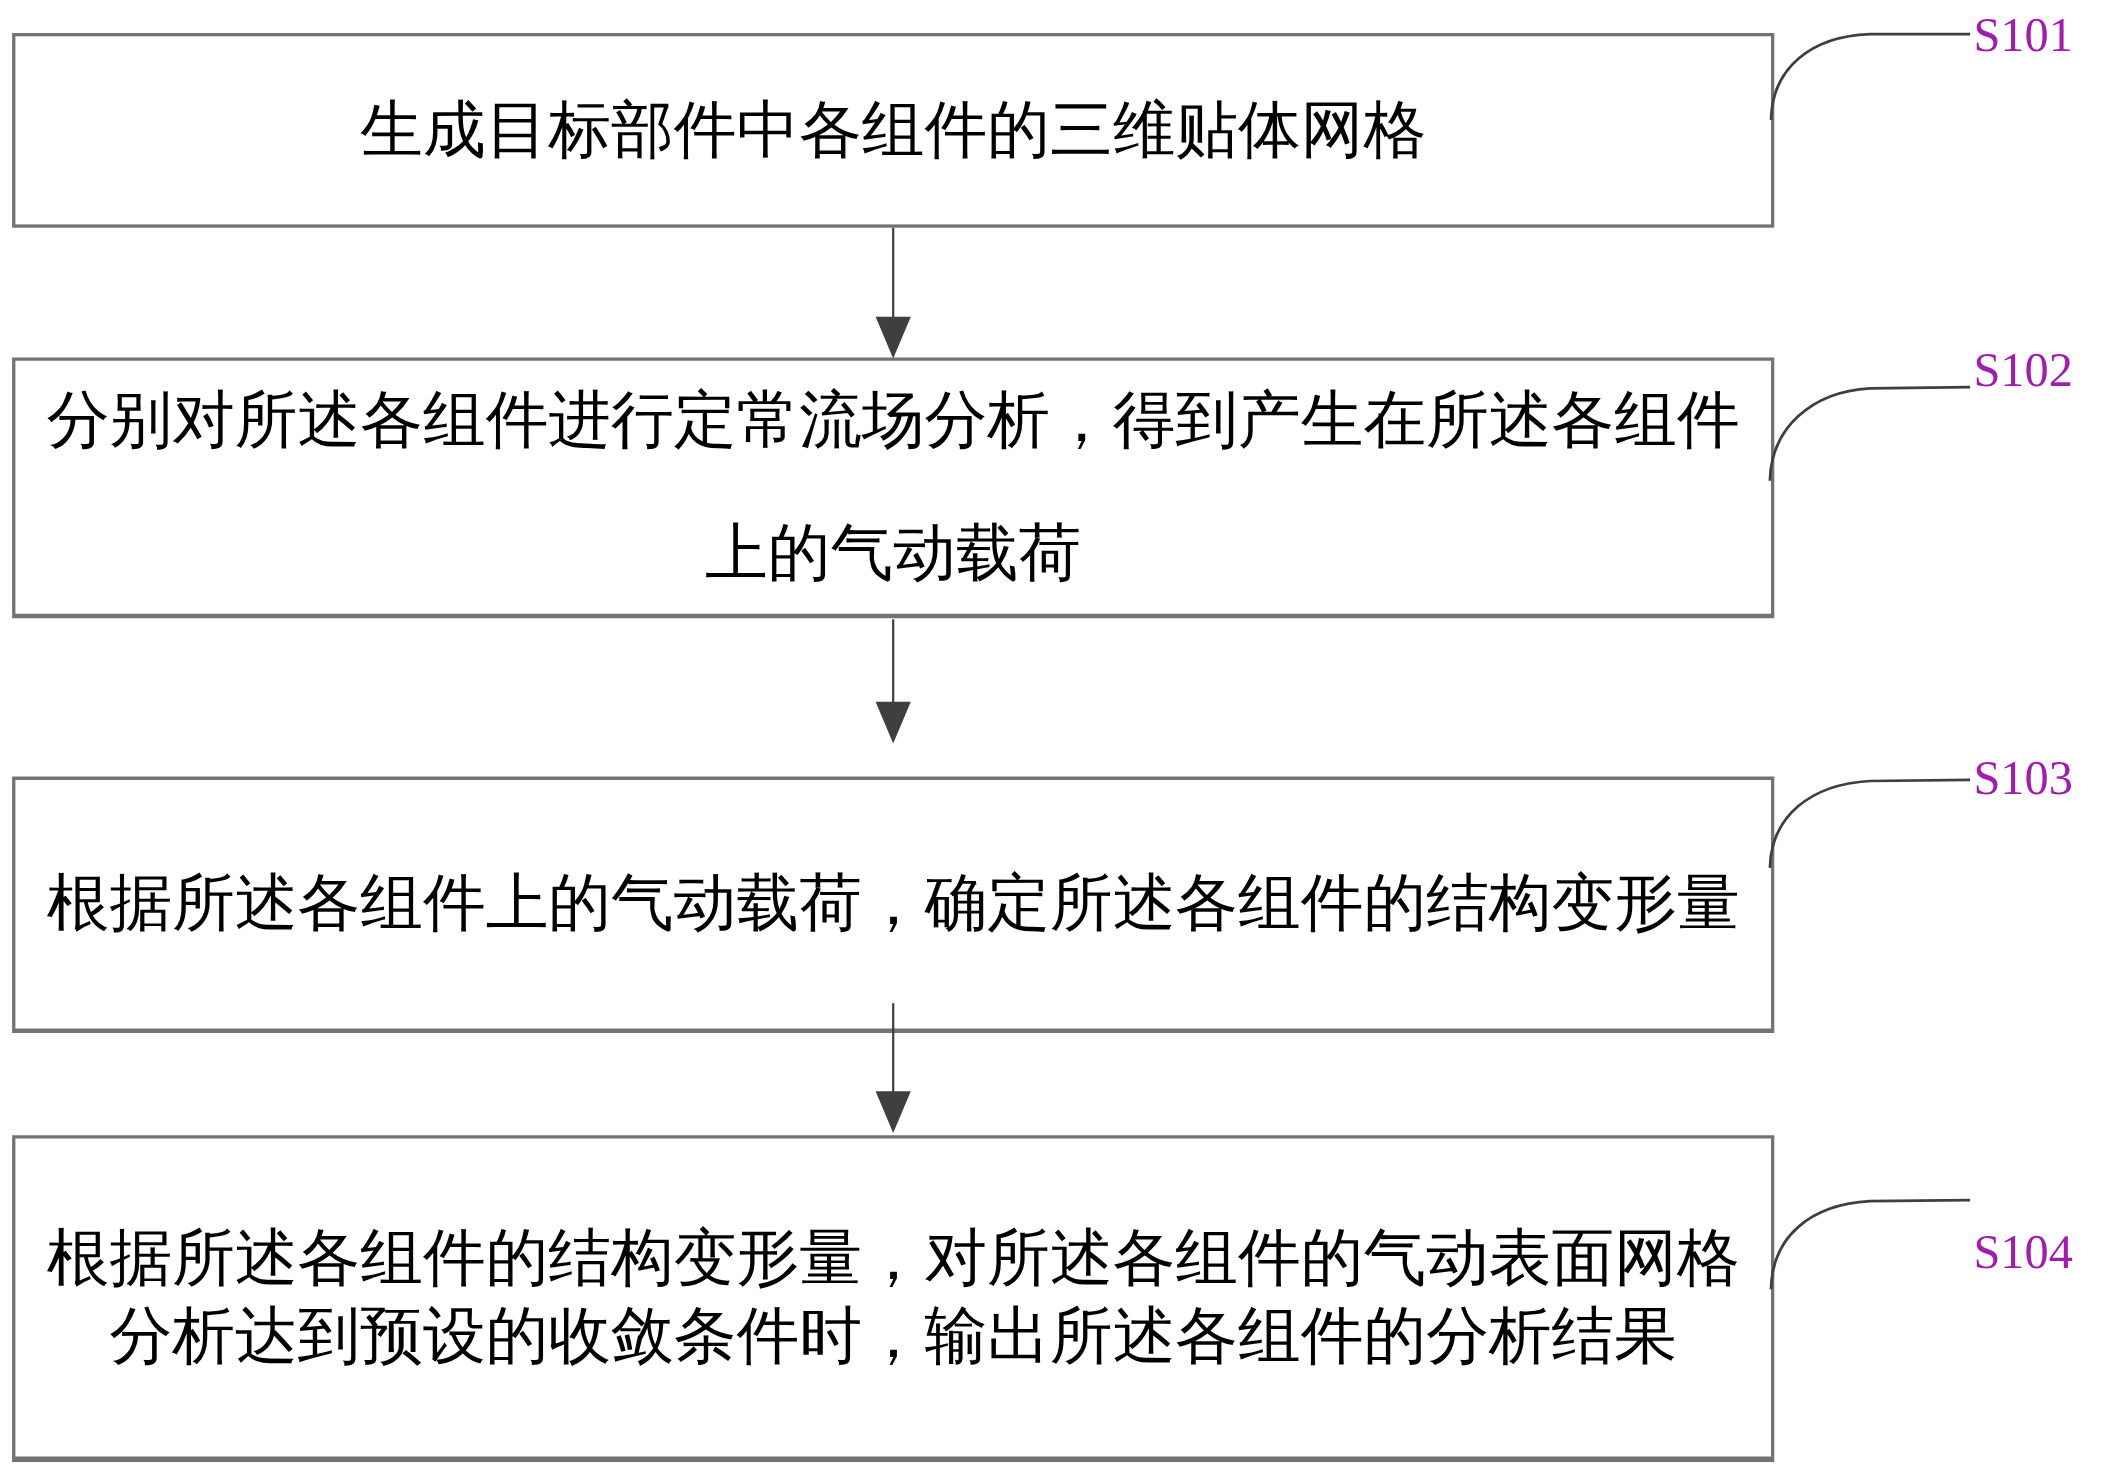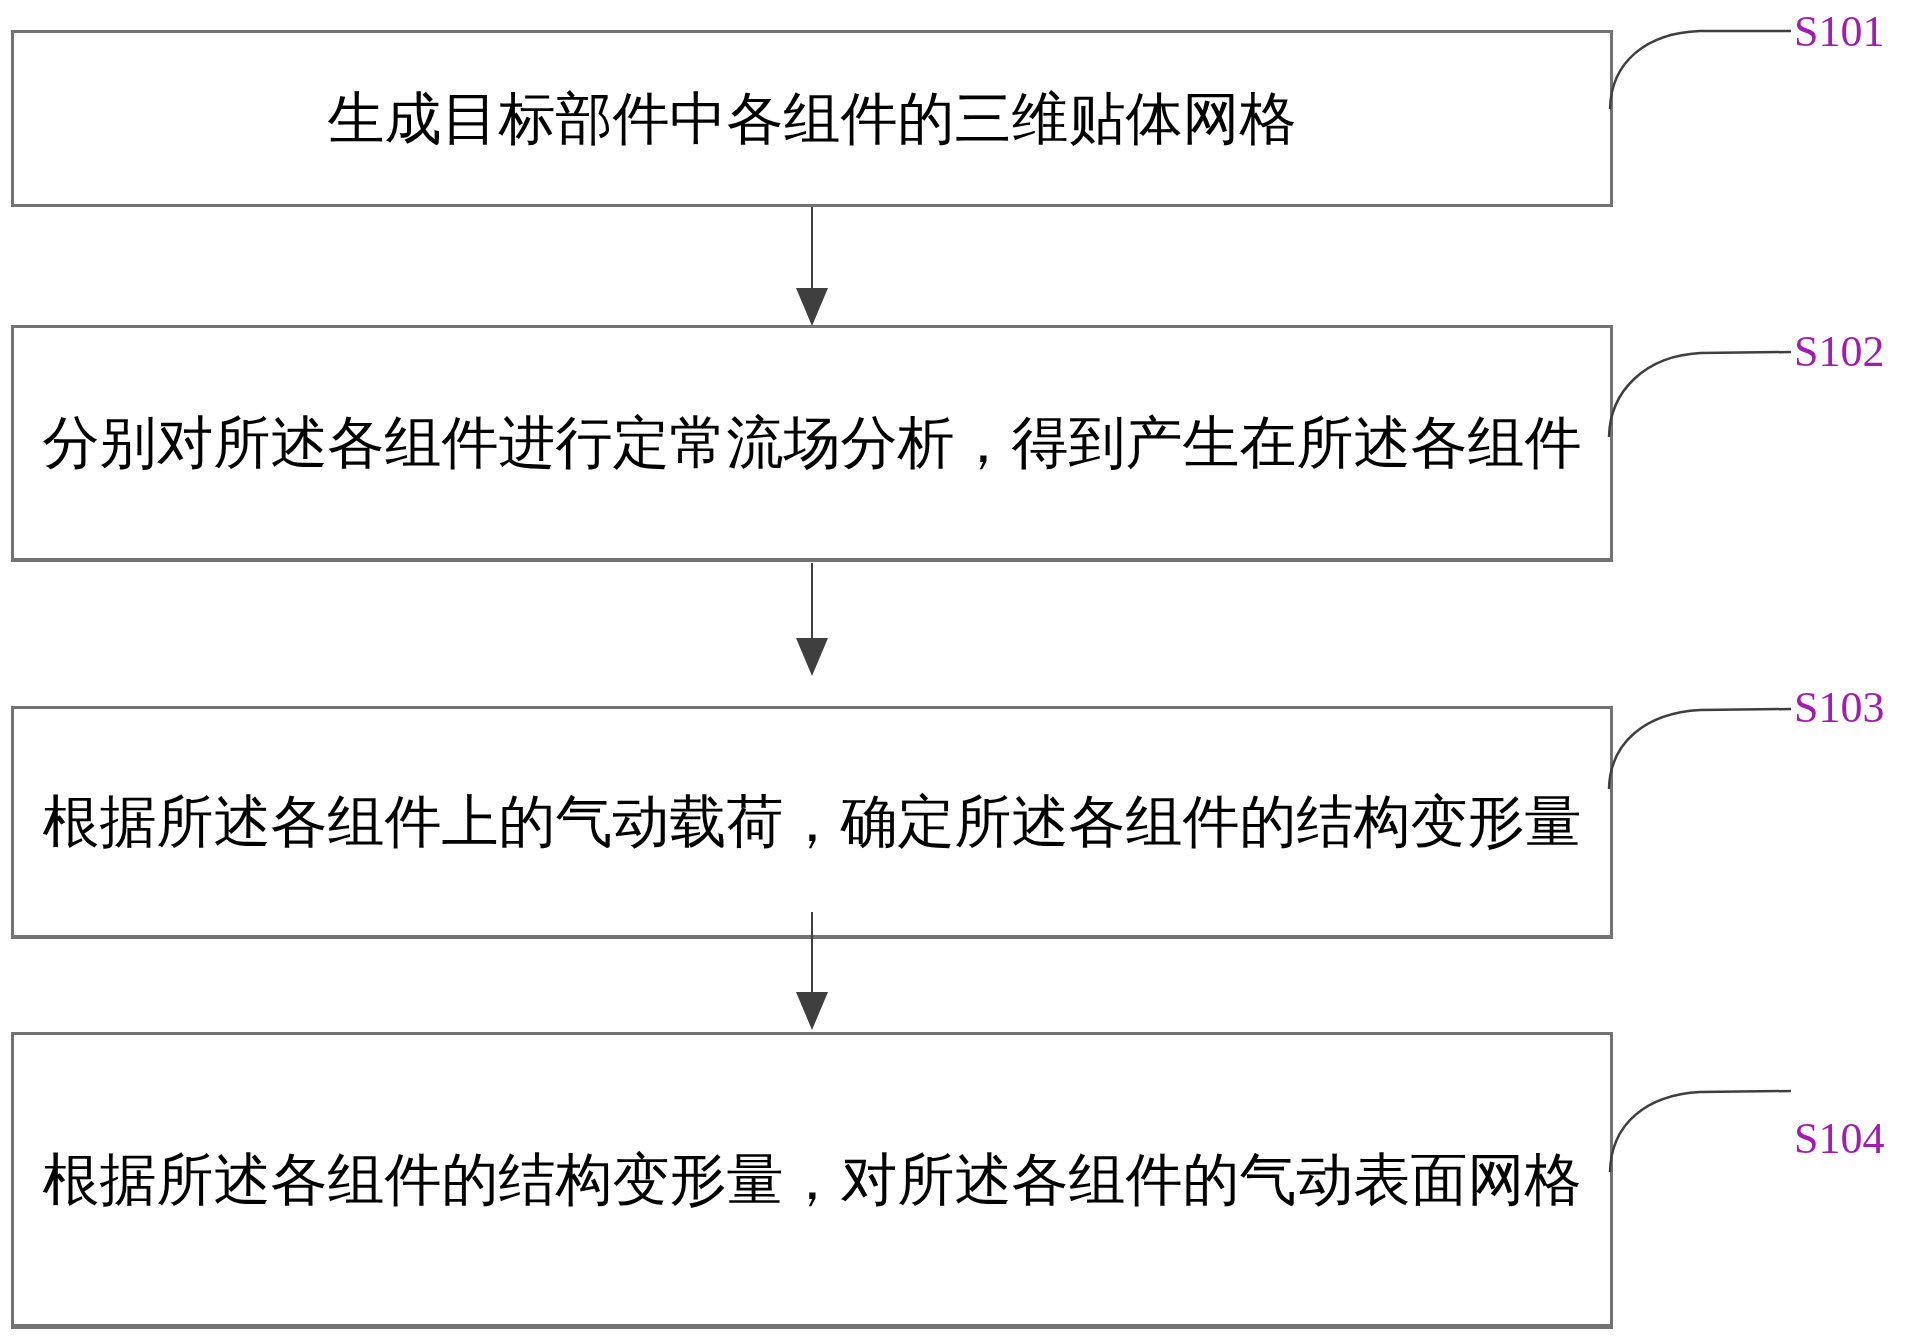--- a/index.html
+++ b/index.html
@@ -80,43 +80,45 @@
   }
   .step-label {
     position: absolute;
     left: 1794px;
     font-size: 44px;
     line-height: 62px;
     white-space: nowrap;
     color: #a21caf;
   }
   #label1 { top: 1px; }
-  #label2 { top: 321px; }
+  #label2 { top: 306px; }
   #label3 { top: 677px; }
   #label4 { top: 1060px; margin-top: 48px; }
 </style>
 </head>
 <body>
 
 <div id="canvas">
 
   <div class="step-box" id="box1">
     <span class="line">生成目标部件中各组件的三维贴体网格</span>
   </div>
 
   <div class="step-box" id="box2">
     <span class="line">分别对所述各组件进行定常流场分析，得到产生在所述各组件</span>
+    <span class="line">上的气动载荷</span>
   </div>
 
   <div class="step-box" id="box3">
     <span class="line">根据所述各组件上的气动载荷，确定所述各组件的结构变形量</span>
   </div>
 
   <div class="step-box" id="box4">
     <span class="line">根据所述各组件的结构变形量，对所述各组件的气动表面网格</span>
+    <span class="line">分析达到预设的收敛条件时，输出所述各组件的分析结果</span>
   </div>
 
   <div class="arrow-stem" id="stem1"></div>
   <div class="arrow-head" id="head1"></div>
 
   <div class="arrow-stem" id="stem2"></div>
   <div class="arrow-head" id="head2"></div>
 
   <div class="arrow-stem" id="stem3"></div>
   <div class="arrow-head" id="head3"></div>

